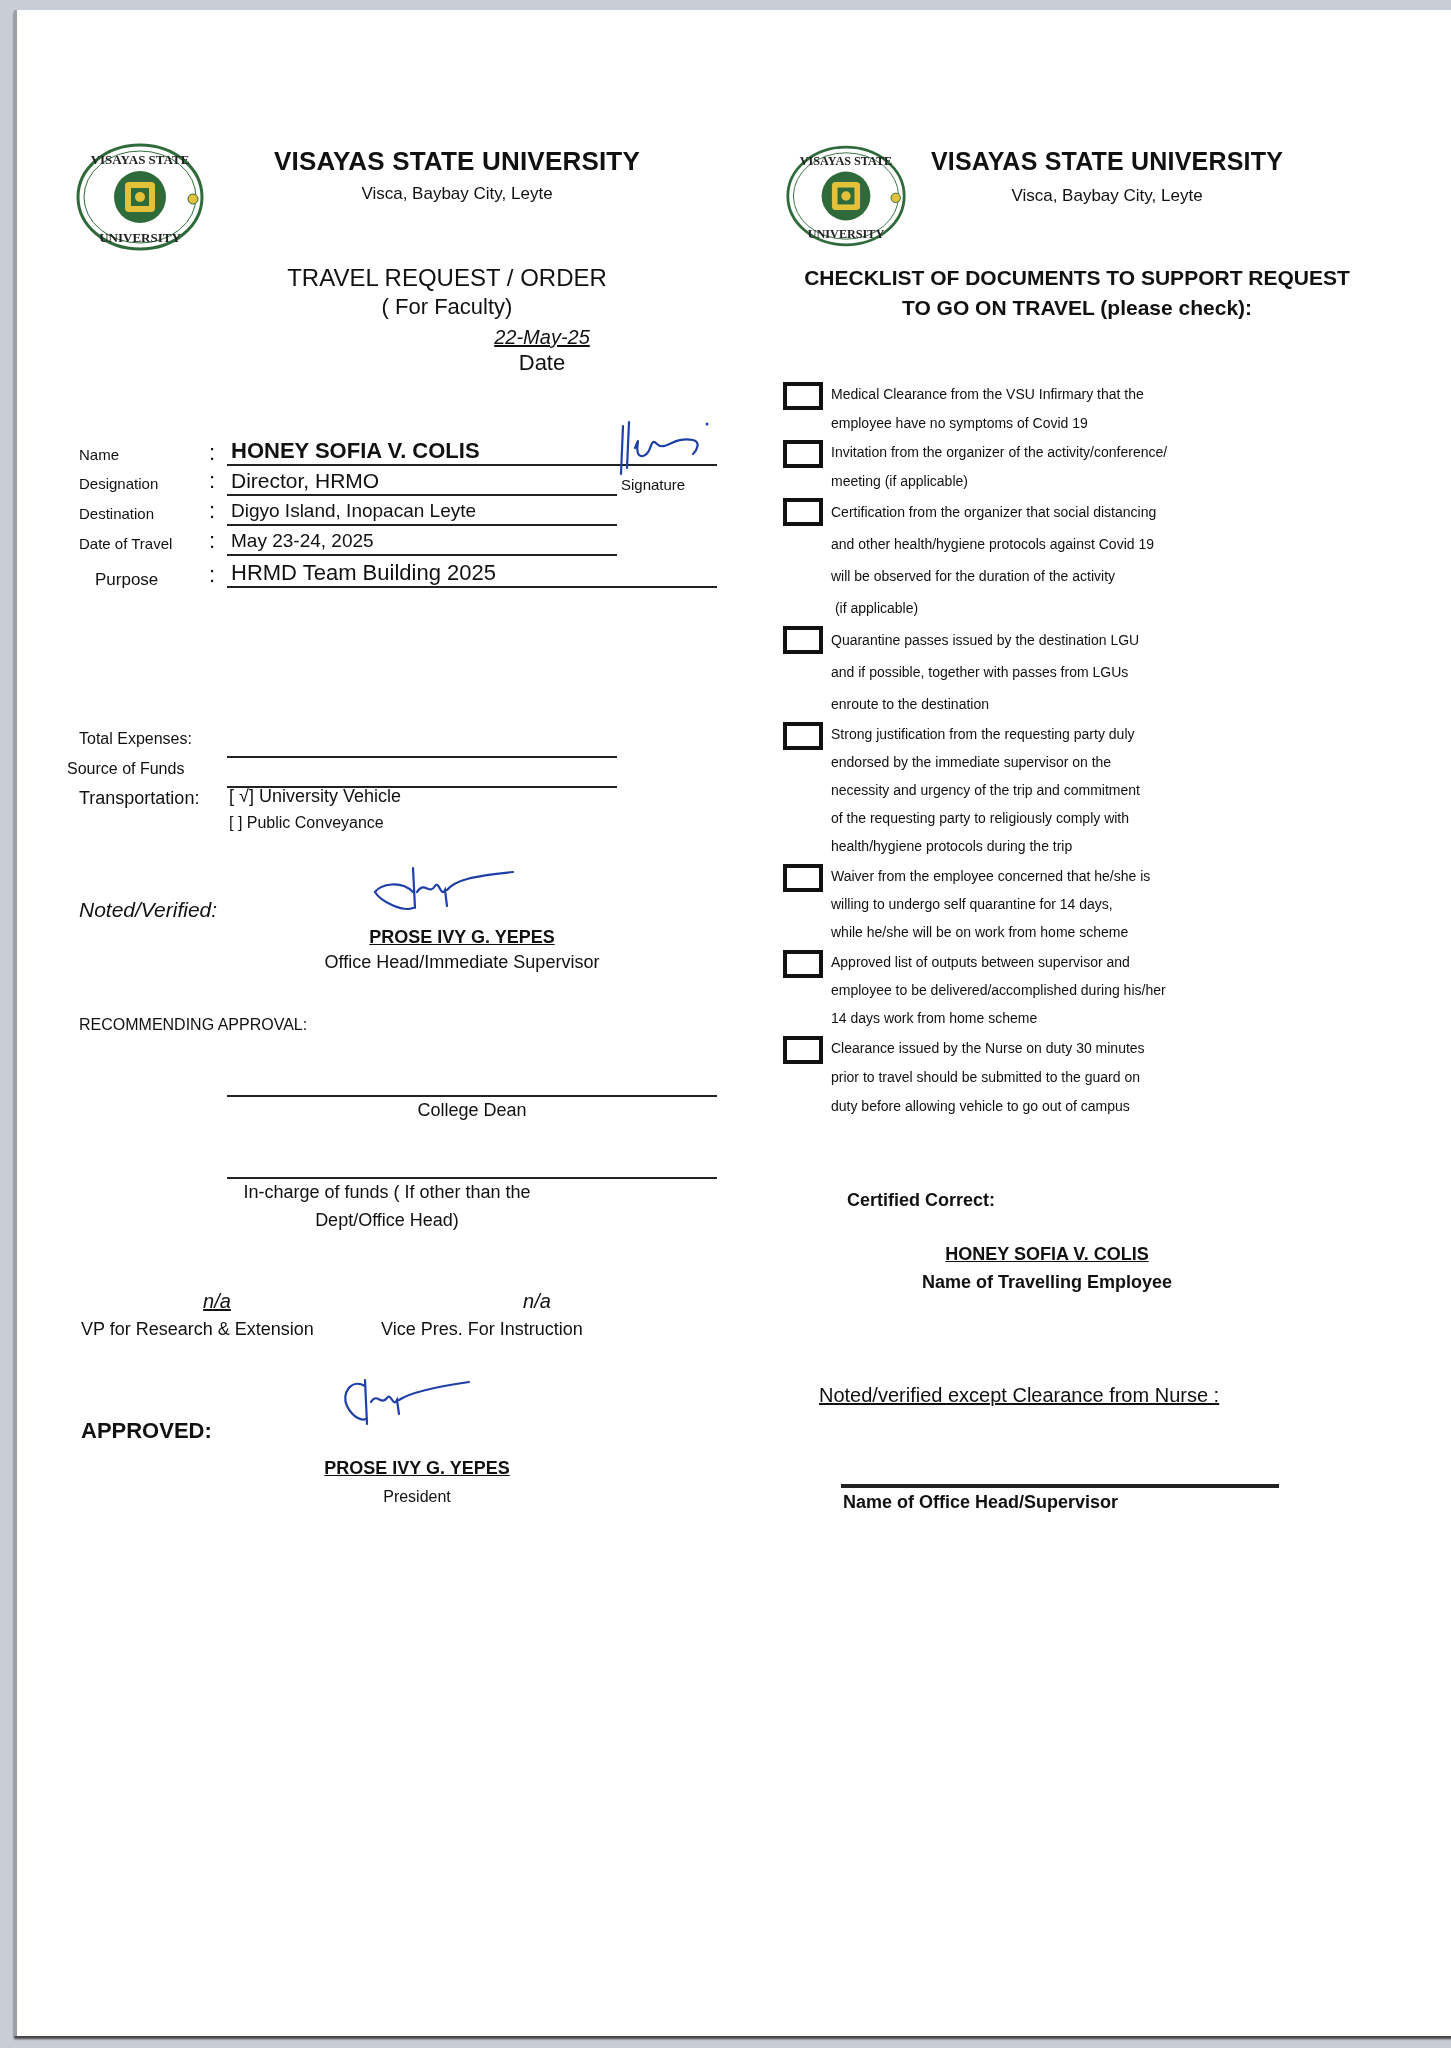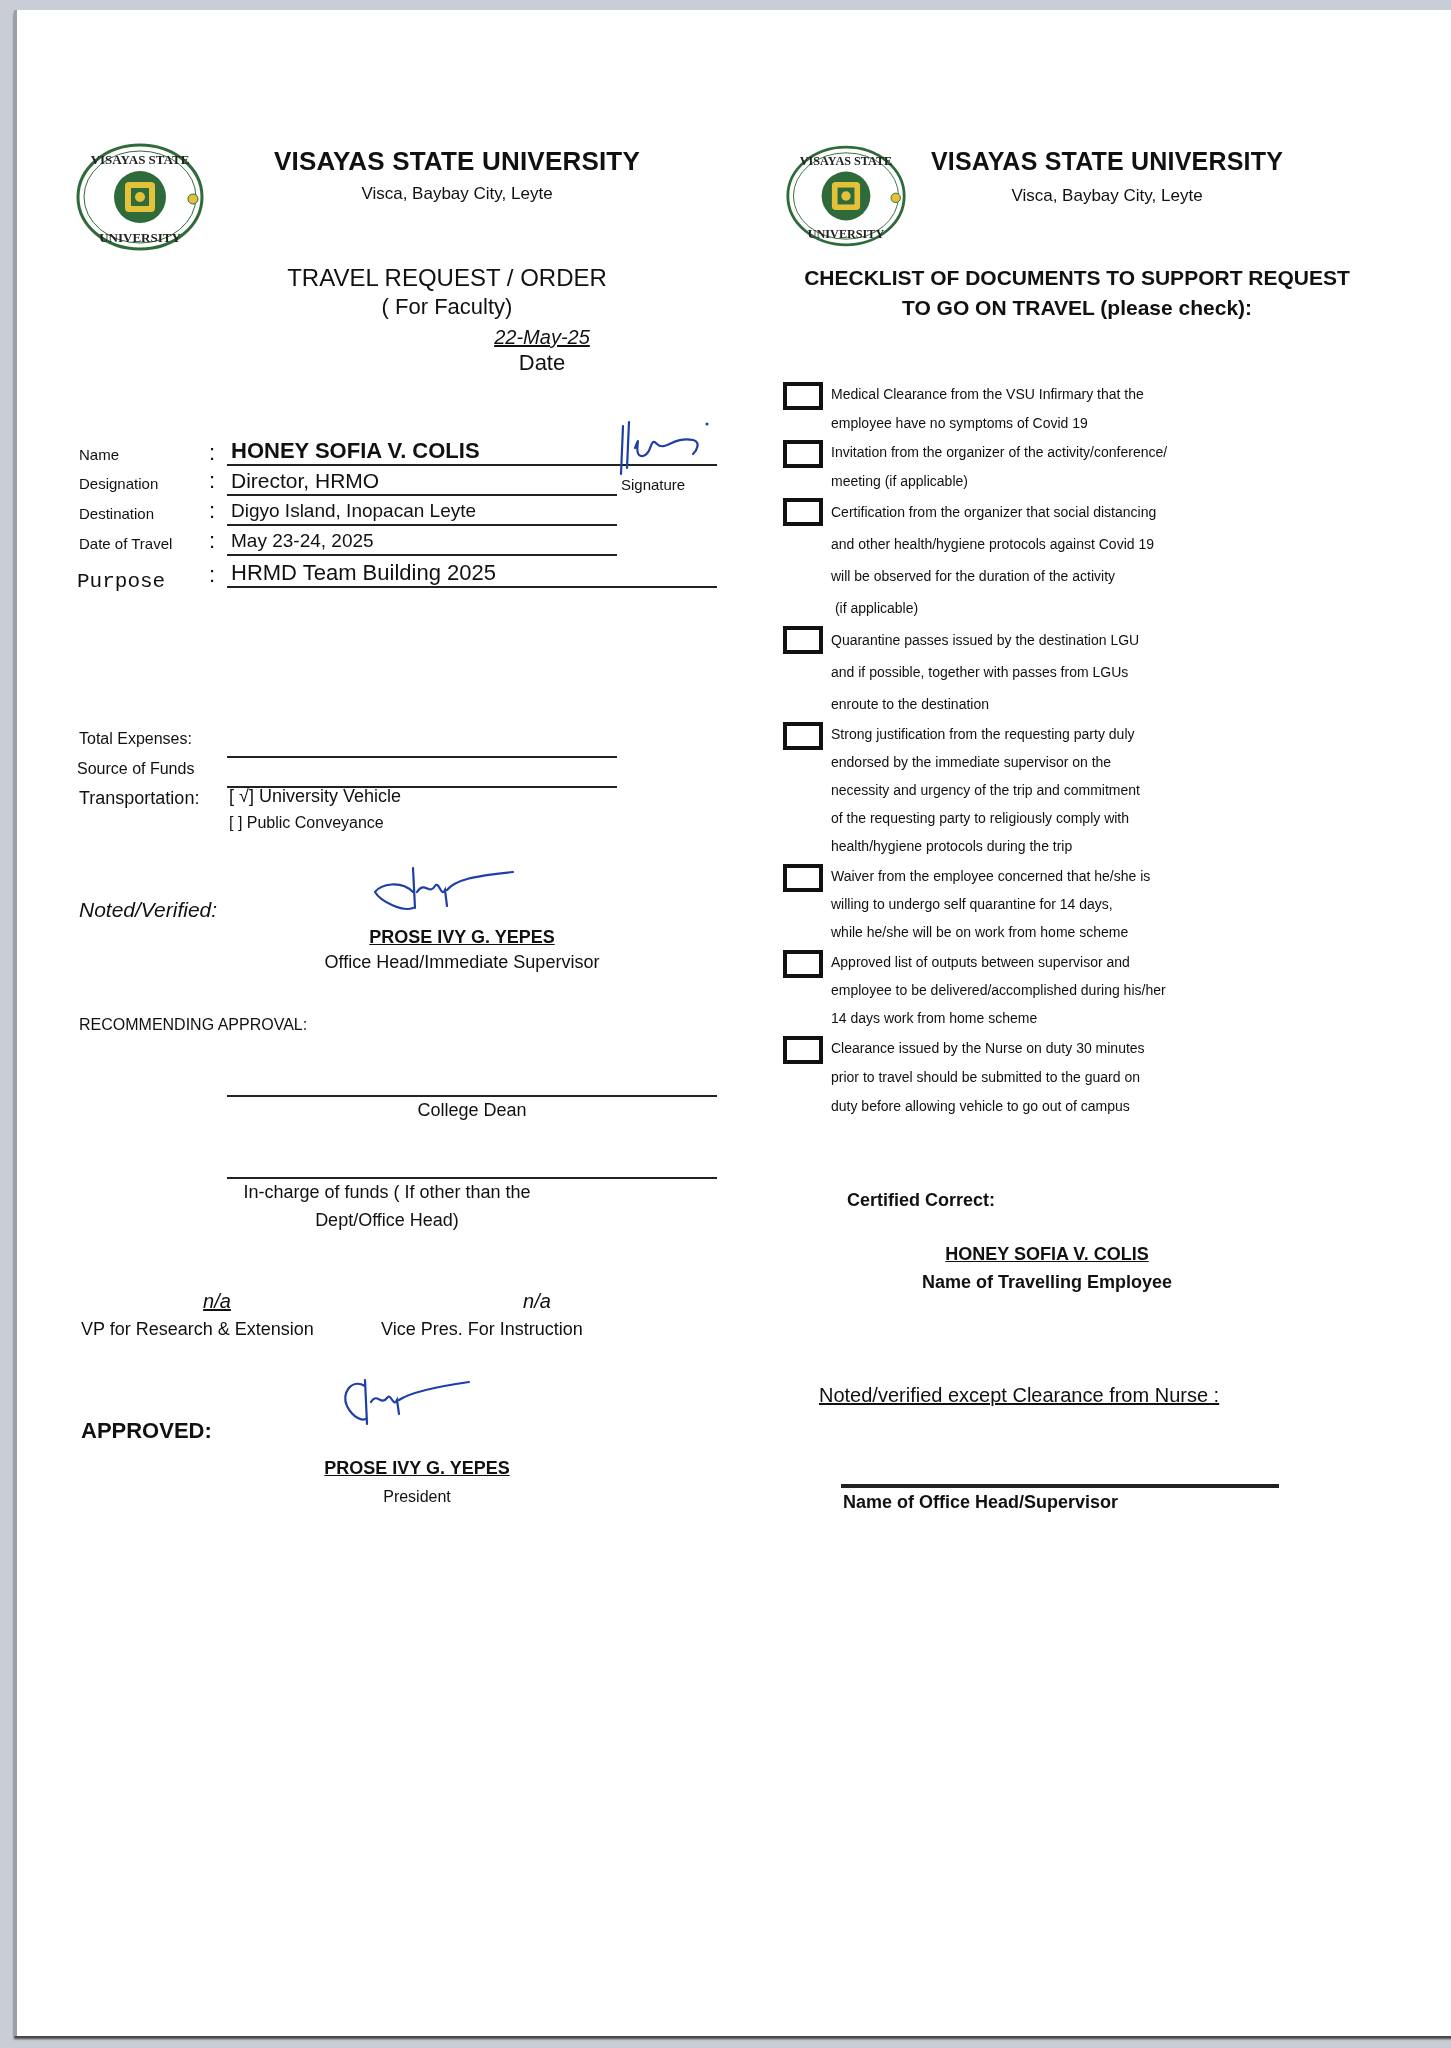--- a/index.html
+++ b/index.html
@@ -69,27 +69,27 @@
   <div class="abs field-val" style="left:210px; top:458px; width:390px;">Director, HRMO</div>
 
   <div class="abs lbl-sm" style="left:62px; top:495px;">Destination</div>
   <div class="abs colon" style="left:192px; top:488px;">:</div>
   <div class="abs field-val" style="left:210px; top:488px; width:390px; font-size:19px;">Digyo Island, Inopacan Leyte</div>
 
   <div class="abs lbl-sm" style="left:62px; top:525px;">Date of Travel</div>
   <div class="abs colon" style="left:192px; top:518px;">:</div>
   <div class="abs field-val" style="left:210px; top:518px; width:390px; font-size:19px;">May 23-24, 2025</div>
 
-  <div class="abs lbl-sm" style="left:60px; top:560px; font-size:21px;font-family:Liberation Mono, monospace;">Purpose</div>
+  <div class="abs lbl-sm" style="left:78px; top:560px; font-size:17px;">Purpose</div>
   <div class="abs colon" style="left:192px; top:552px;">:</div>
   <div class="abs field-val" style="left:210px; top:550px; width:490px; font-size:22px;">HRMD Team Building 2025</div>
 
   <div class="abs lbl-sm" style="left:62px; top:720px; font-size:16px;">Total Expenses:</div>
   <div class="abs field-val" style="left:210px; top:720px; width:390px; height:28px;"></div>
-  <div class="abs lbl-sm" style="left:60px; top:750px; font-size:16px;">Source of Funds</div>
+  <div class="abs lbl-sm" style="left:50px; top:750px; font-size:16px;">Source of Funds</div>
   <div class="abs field-val" style="left:210px; top:750px; width:390px; height:28px;"></div>
   <div class="abs lbl-sm" style="left:62px; top:778px; font-size:18px;">Transportation:</div>
   <div class="abs" style="left:212px; top:776px; font-size:18px;">[ √] University Vehicle</div>
   <div class="abs" style="left:212px; top:804px; font-size:16px;">[ ] Public Conveyance</div>
 
   <div class="abs sig" style="left:356px; top:852px; width:140px; height:60px;">
     <svg width="140" height="60" viewBox="0 0 140 60">
       <path d="M40 6 L42 46 M40 30 C28 18, 8 22, 2 30 C8 40, 30 50, 40 46 M44 30 C52 18, 56 34, 62 24 C66 18, 68 36, 72 28 L74 44 M74 28 C82 18, 100 14, 140 10" fill="none" stroke="#1f3fa8" stroke-width="2.2" stroke-linecap="round"></path>
     </svg>
   </div>

